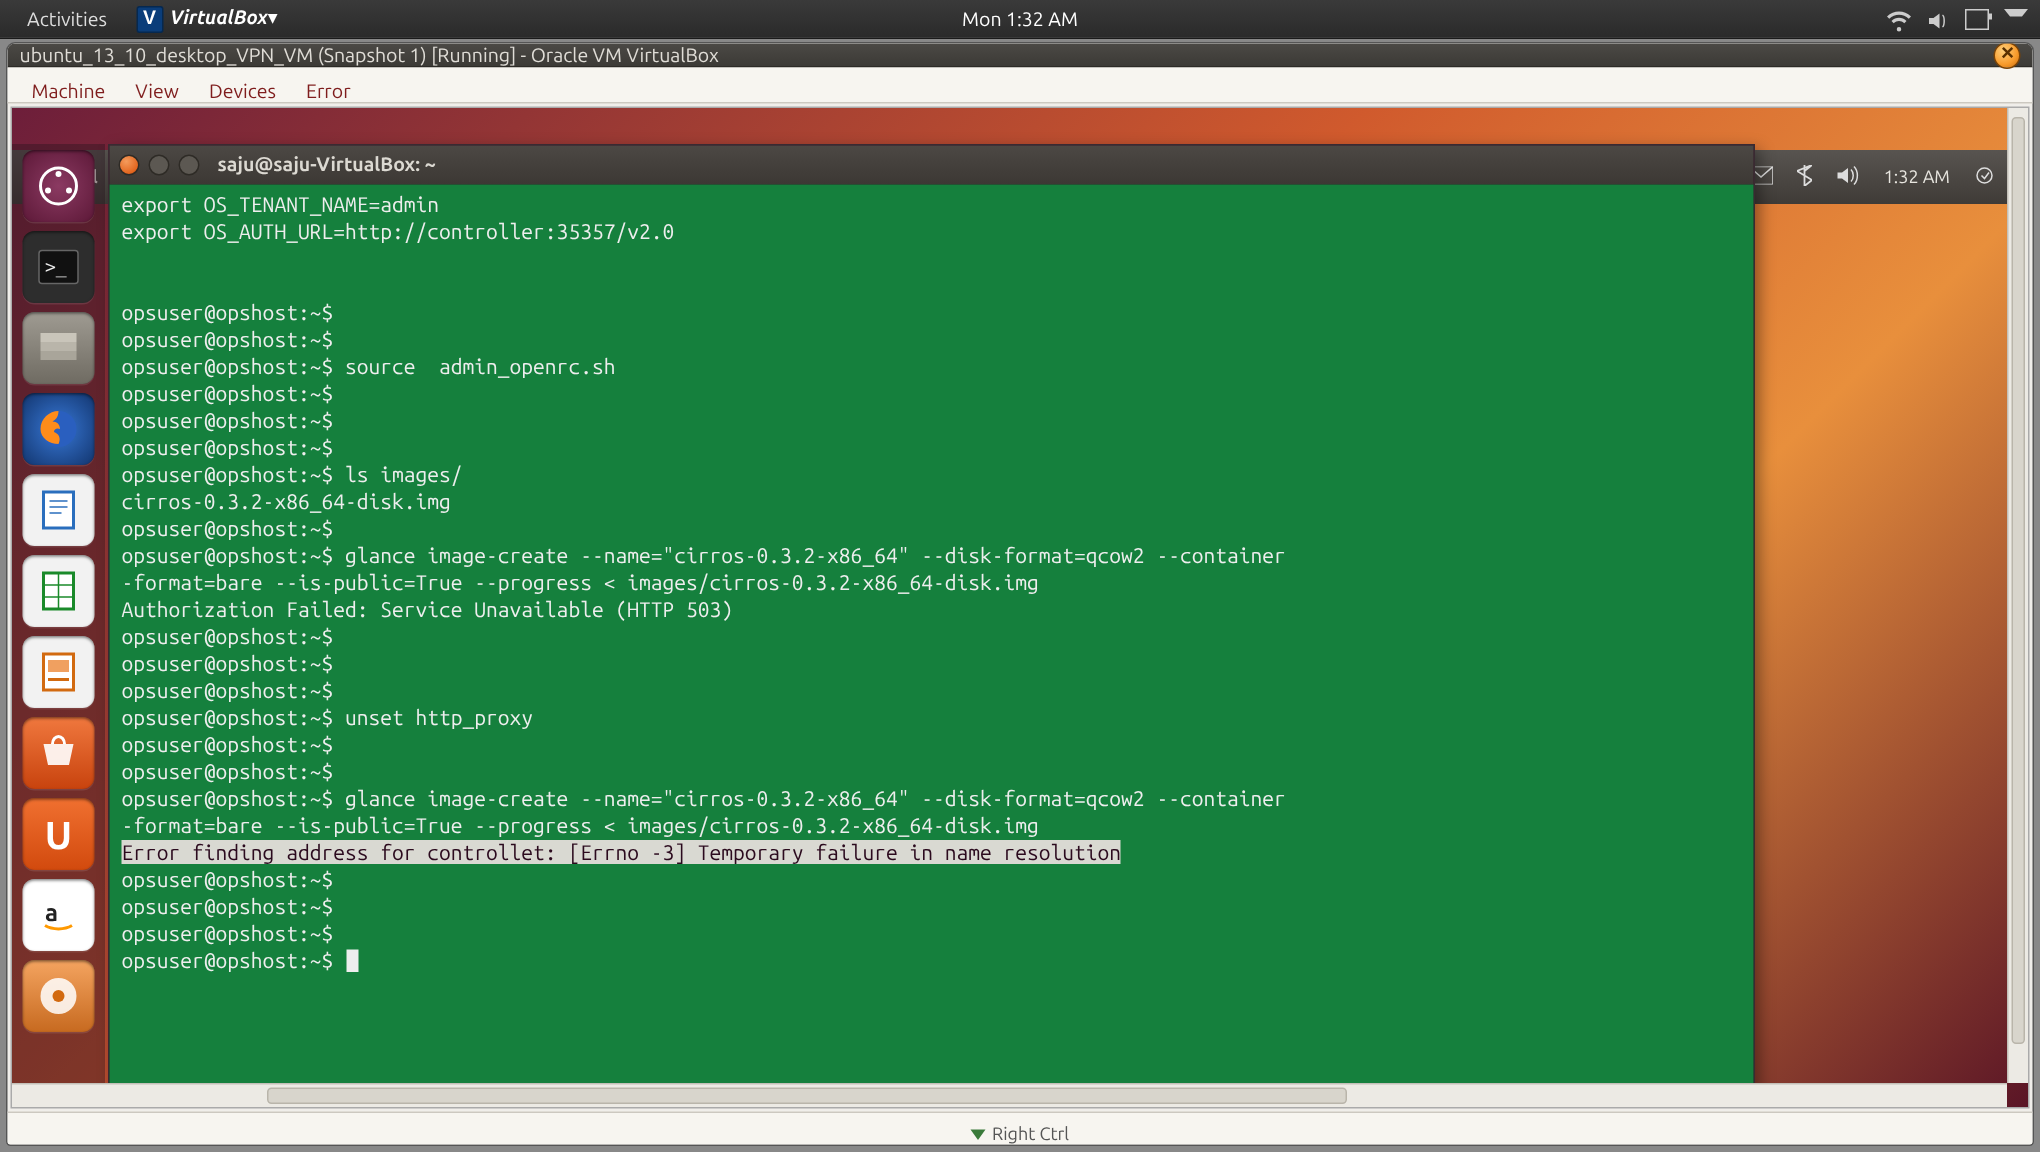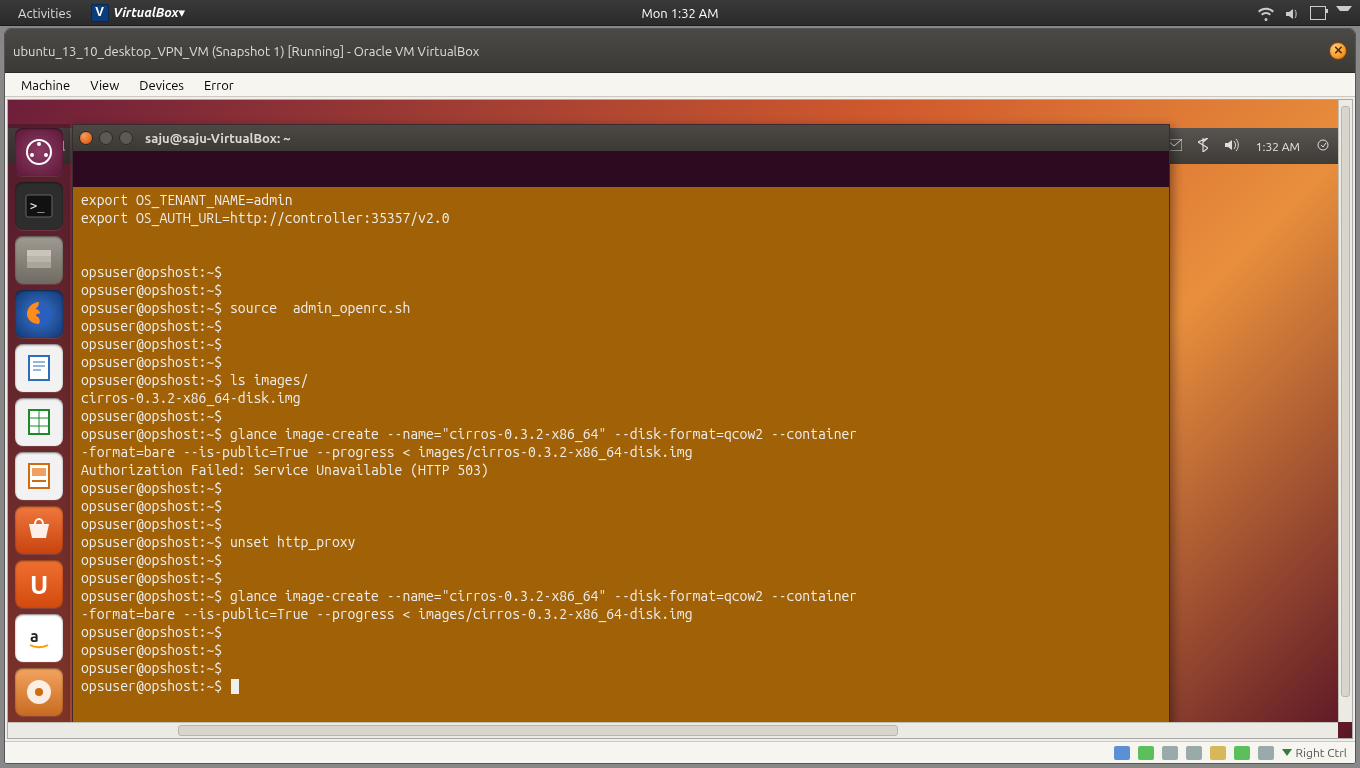--- a/index.html
+++ b/index.html
@@ -14,24 +14,24 @@
 .host-top .vb-icon::after{content:"V"; position:absolute; left:3px; top:-1px; font:bold 13px sans-serif; color:#fff;}
 .host-top .center { position:absolute; left:50%; transform:translateX(-50%); font-weight:normal; color:#fff;}
 .host-top .right { margin-left:auto; display:flex; gap:10px; align-items:center;}
 .host-top .ico { width:16px; height:14px; display:inline-block; }
 .ico-bat{border:1px solid #ccc; width:20px;height:10px; position:relative;}
 .ico-bat::after{content:"";position:absolute;right:-3px;top:2px;width:2px;height:4px;background:#ccc;}
 .ico-dd{width:0;height:0;border-left:4px solid transparent;border-right:4px solid transparent;border-top:5px solid #ccc;}
 
 
 .vb-win { position:absolute; left:4px; top:28px; right:4px; bottom:4px; background:#f0eeea; border:1px solid #555; border-radius:6px 6px 3px 3px; display:flex; flex-direction:column; overflow:hidden;}
-.vb-titlebar { height:44px; background:linear-gradient(#4b4945,#3c3a36); display:flex; align-items:center; padding:0 8px; color:#e0ddd7; font-size:13px; border-bottom:1px solid #2c2a26;}
+.vb-titlebar { height:16px; background:linear-gradient(#4b4945,#3c3a36); display:flex; align-items:center; padding:0 8px; color:#e0ddd7; font-size:13px; border-bottom:1px solid #2c2a26;}
 .vb-titlebar .close { margin-left:auto; width:18px;height:18px;border-radius:50%; background:radial-gradient(circle at 35% 30%, #ffcf7a, #f79a2b 60%, #c5680a); border:1px solid #7a4306; position:relative;}
 .vb-titlebar .close::after{content:"×"; position:absolute; left:4px; top:-2px; font:bold 15px sans-serif; color:#5a3000;}
-.vb-menubar { height:24px; background:#f7f5f0; border-bottom:1px solid #ccc8c0; display:flex; align-items:center; padding:0 6px; font-size:13px; color:#000000;}
+.vb-menubar { height:24px; background:#f7f5f0; border-bottom:1px solid #ccc8c0; display:flex; align-items:flex-end; padding:0 6px; font-size:13px; color:#7f1d1d;}
 .vb-menubar span { padding:0 10px; }
 
 
 .vm-viewport { flex:1; position:relative; background:linear-gradient(135deg,#6d1e3a 0%, #d05a2d 45%, #e88f3c 70%, #5a1526 100%); overflow:hidden; margin:2px; border:1px solid #aaa;}
 
 .vm-scroll-v { position:absolute; right:0; top:0; bottom:16px; width:14px; background:#eceae4; border-left:1px solid #c3c0b8;}
 .vm-scroll-v .thumb{ position:absolute; left:2px; right:2px; top:6px; height:95%; background:#d8d5cc; border:1px solid #b9b5aa; border-radius:3px;}
 .vm-scroll-h { position:absolute; left:0; right:14px; bottom:0; height:16px; background:#eceae4; border-top:1px solid #c3c0b8;}
 .vm-scroll-h .thumb{ position:absolute; top:2px; bottom:2px; left:170px; width:720px; background:#d8d5cc; border:1px solid #b9b5aa; border-radius:3px;}
 
@@ -57,26 +57,26 @@
 .launch-item.u1{background:linear-gradient(#f07030,#d24a0e);font-weight:bold;}
 .launch-item.amz{background:#fff;}
 .launch-item.rhythm{background:linear-gradient(#f4a460,#c76a20);}
 .launch-item svg{width:32px;height:32px;}
 
 
 .term-win { position:absolute; left:64px; top:24px; width:1098px; height:632px; background:#2d0a1f; border:1px solid #3a2a32; box-shadow:3px 3px 10px rgba(0,0,0,.4); display:flex; flex-direction:column;}
 .term-titlebar{ height:26px; background:linear-gradient(#4c4844,#3c3834); display:flex; align-items:center; padding:0 6px; gap:6px; color:#dcd9d2; font-size:13px; font-weight:bold;}
 .term-titlebar .wbtn{ width:14px;height:14px;border-radius:50%; background:#5c5852; border:1px solid #2e2b26;}
 .term-titlebar .wbtn.cl{ background:radial-gradient(circle at 35% 30%,#f49b5c,#e3661f 70%,#a53c05);}
-.term-body{ flex:1; background:#a16207; padding:4px 0 4px 8px; font:14px/18px "Ubuntu Mono","DejaVu Sans Mono",monospace; color:#eee; white-space:pre; overflow:hidden; letter-spacing:0;margin-top:36px;}
+.term-body{ flex:1; background:#15803d; padding:4px 0 4px 8px; font:14px/18px "Ubuntu Mono","DejaVu Sans Mono",monospace; color:#eee; white-space:pre; overflow:hidden; letter-spacing:0;}
 .sel{ background:#d9d9d2; color:#2b0a1e;}
 .cursor{ display:inline-block; width:8px; height:15px; background:#eee; vertical-align:text-bottom; margin-left:1px;}
 
 
-.vb-status{ height:22px; background:#f7f5f0; border-top:1px solid #ccc8c0; display:flex; align-items:center; justify-content:flex-end; gap:8px; padding:0 8px; font-size:12px; color:#555;}
+.vb-status{ height:22px; background:#f7f5f0; border-top:1px solid #ccc8c0; display:flex; align-items:center; justify-content:flex-end; gap:8px; padding:0 8px; font-size:12px; color:#555;flex-direction:column;}
 .vb-status .si{ width:16px;height:14px; background:#9aa; border-radius:2px;}
 .vb-status .si.g{background:#5bbf5b;}
 .vb-status .si.b{background:#5b8fd6;}
 .vb-status .si.y{background:#d6b85b;}
 .vb-status .kb{ display:flex; align-items:center; gap:4px;}
 .vb-status .kb .key{width:0;height:0;border-left:5px solid transparent;border-right:5px solid transparent;border-bottom:7px solid #3a7a3a; transform:rotate(180deg);}  
 </style>
 </head>
 <body>
 
@@ -236,20 +236,21 @@
 -format=bare --is-public=True --progress &lt; images/cirros-0.3.2-x86_64-disk.img
 Authorization Failed: Service Unavailable (HTTP 503)
 opsuser@opshost:~$
 opsuser@opshost:~$
 opsuser@opshost:~$
 opsuser@opshost:~$ unset http_proxy
 opsuser@opshost:~$
 opsuser@opshost:~$
 opsuser@opshost:~$ glance image-create --name="cirros-0.3.2-x86_64" --disk-format=qcow2 --container
 -format=bare --is-public=True --progress &lt; images/cirros-0.3.2-x86_64-disk.img
+<span class="sel">Error finding address for controllet: [Errno -3] Temporary failure in name resolution</span>
 opsuser@opshost:~$
 opsuser@opshost:~$
 opsuser@opshost:~$
 opsuser@opshost:~$ <span class="cursor"></span></div>
     </div>
 
     <div class="vm-scroll-v">
         <div class="thumb"></div>
       </div>
     <div class="vm-scroll-h">

